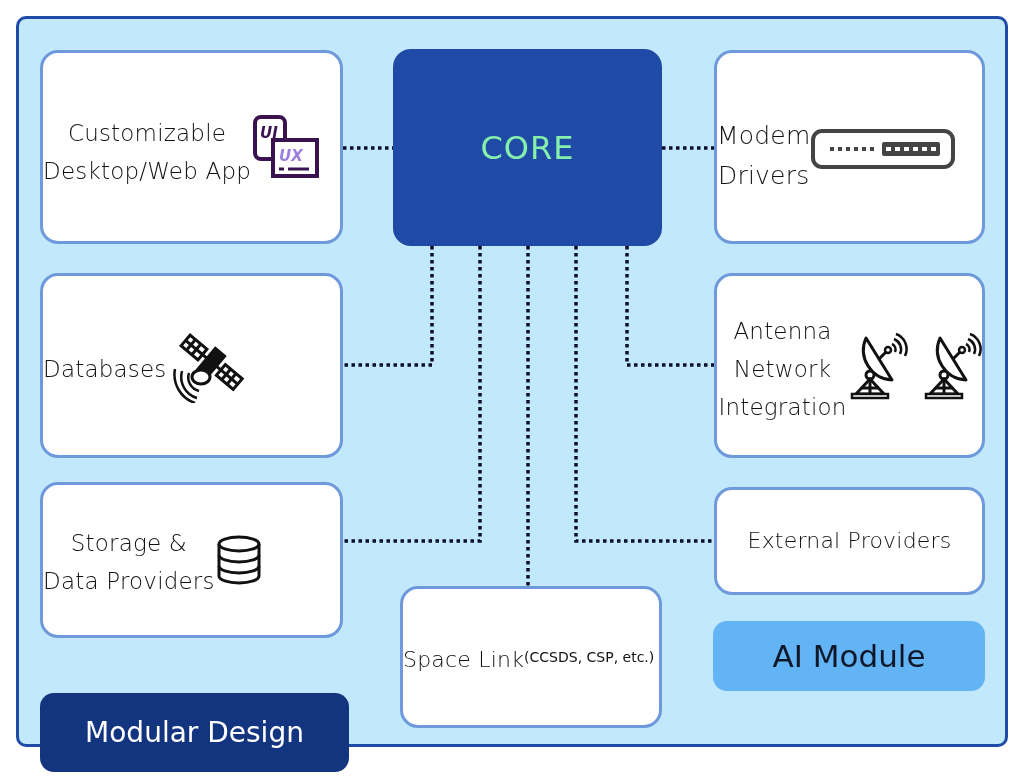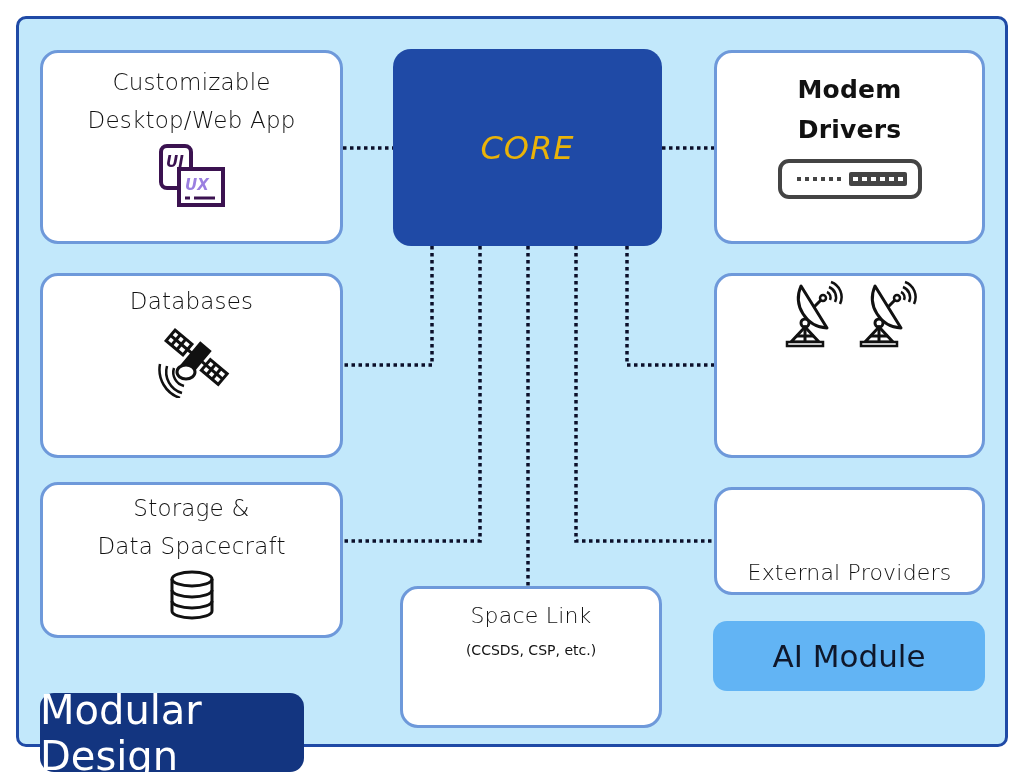--- a/index.html
+++ b/index.html
@@ -1,34 +1,34 @@
 <!DOCTYPE html>
 <html><head>
 <meta charset="utf-8">
 <style>
   html, body { margin: 0; padding: 0; background: #ffffff; }
   body { width: 1024px; height: 782px; position: relative; overflow: hidden;
          font-family: "DejaVu Sans", "Liberation Sans", sans-serif; }
   .frame { position: absolute; left: 16px; top: 16px; width: 992px; height: 731px;
            background: #c2e8fb; border: 3px solid #1f4aa6; border-radius: 10px; box-sizing: border-box; }
   .box { position: absolute; background: #ffffff; border: 3px solid #6e99da; border-radius: 18px;
-         box-sizing: border-box; display: flex; flex-direction: column; align-items: center;
+         box-sizing: border-box; display: flex; flex-direction: row; align-items: center;
          color: #111111; text-align: center; }
   .box .title { font-size: 23px; line-height: 38px; letter-spacing: 0.2px; font-weight: 300; margin-top: 8px; }
   .box .sub { font-size: 14px; line-height: 26px; }
   .icon { margin-top: 4px; font-style: italic; }
   .core { position: absolute; left: 393px; top: 49px; width: 269px; height: 197px; background: #1f4aa6;
           border-radius: 18px; display: flex; align-items: center; justify-content: center;
-          color: #eab308; font-size: 32px; letter-spacing: 1px; font-style: italic; }
+          color: #86efac; font-size: 32px; letter-spacing: 1px; }
   .ai { position: absolute; left: 713px; top: 621px; width: 272px; height: 70px; background: #62b4f4;
         border-radius: 14px; display: flex; align-items: center; justify-content: center;
         color: #0f172a; font-size: 31px; }
-  .badge { position: absolute; left: 40px; top: 693px; width: 264px; height: 79px; background: #133580;
+  .badge { position: absolute; left: 40px; top: 693px; width: 309px; height: 79px; background: #133580;
            border-radius: 14px; display: flex; align-items: center; justify-content: center;
-           color: #ffffff; font-size: 40px; }
+           color: #ffffff; font-size: 28px; }
   svg.connectors { position: absolute; left: 0; top: 0; }
   .conn { fill: none; stroke: #0b0f2a; stroke-width: 3.5; stroke-dasharray: 3.5 3.5; }
 </style>
 </head>
 <body>
 
 <div class="frame"></div>
 
 <svg class="connectors" width="1024" height="782">
   <path class="conn" d="M343 148 H393"></path>
@@ -80,21 +80,21 @@
       <path d="M22 44 A14 14 0 0 0 32 62" fill="none" stroke="#111" stroke-width="2.5"></path>
       <path d="M15 42 A22 22 0 0 0 30 69" fill="none" stroke="#111" stroke-width="2.5"></path>
       <path d="M8 40 A30 30 0 0 0 28 74" fill="none" stroke="#111" stroke-width="2.5"></path>
     </svg>
   </span>
 </div>
 
 <div class="box" style="left:40px; top:482px; width:303px; height:156px;">
   <div class="title" style="margin-top:4px;">
     <div>Storage &amp;</div>
-    <div>Data Spacecraft</div>
+    <div>Data Providers</div>
   </div>
   <span class="icon">
     <svg width="48" height="52" viewBox="0 0 48 52">
       <ellipse cx="24" cy="10" rx="20" ry="7" fill="none" stroke="#111" stroke-width="3"></ellipse>
       <path d="M4 10 V42 A20 7 0 0 0 44 42 V10" fill="none" stroke="#111" stroke-width="3"></path>
       <path d="M4 21 A20 7 0 0 0 44 21" fill="none" stroke="#111" stroke-width="3"></path>
       <path d="M4 32 A20 7 0 0 0 44 32" fill="none" stroke="#111" stroke-width="3"></path>
     </svg>
   </span>
 </div>
@@ -104,21 +104,21 @@
     <div>Space Link</div>
   </div>
   <div class="sub">(CCSDS, CSP, etc.)</div>
 </div>
 
 <div class="core">
   <span>CORE</span>
 </div>
 
 <div class="box" style="left:714px; top:50px; width:271px; height:194px;">
-  <div class="title" style="font-size:25px; line-height:40px; margin-top:17px;font-weight:bold;">
+  <div class="title" style="font-size:25px; line-height:40px; margin-top:17px;">
     <div>Modem</div>
     <div>Drivers</div>
   </div>
   <span class="icon" style="margin-top:8px;">
     <svg width="146" height="42" viewBox="0 0 146 42">
       <rect x="3" y="3" width="140" height="36" rx="9" fill="none" stroke="#444" stroke-width="4"></rect>
       <g fill="#444">
         <rect x="20" y="19" width="4" height="4"></rect>
           <rect x="28" y="19" width="4" height="4"></rect>
           <rect x="36" y="19" width="4" height="4"></rect>
@@ -133,20 +133,24 @@
           <rect x="94" y="19" width="5" height="4"></rect>
         <rect x="103" y="19" width="5" height="4"></rect>
           <rect x="112" y="19" width="5" height="4"></rect>
           <rect x="121" y="19" width="5" height="4"></rect>
       </g>
     </svg>
   </span>
 </div>
 
 <div class="box" style="left:714px; top:273px; width:271px; height:185px;">
+  <div class="title" style="margin-top:6px;">
+    <div>Antenna Network</div>
+    <div>Integration</div>
+  </div>
   <div class="icon" style="display:flex; gap:14px;">
     <span>
       <svg width="60" height="68" viewBox="0 0 60 68">
         <path d="M18 6 A30 30 0 0 0 44 48 Z" fill="#fff" stroke="#111" stroke-width="3" stroke-linejoin="round"></path>
         <line x1="31" y1="27" x2="38" y2="20" stroke="#111" stroke-width="3"></line>
         <circle cx="40" cy="18" r="3" fill="#fff" stroke="#111" stroke-width="2.5"></circle>
         <path d="M44 12 A6 6 0 0 1 47 20" fill="none" stroke="#111" stroke-width="2.5"></path>
         <path d="M46 7 A11 11 0 0 1 52 22" fill="none" stroke="#111" stroke-width="2.5"></path>
         <path d="M48 2 A16 16 0 0 1 57 24" fill="none" stroke="#111" stroke-width="2.5"></path>
         <circle cx="22" cy="43" r="4" fill="#fff" stroke="#111" stroke-width="3"></circle>
@@ -167,21 +171,21 @@
         <circle cx="22" cy="43" r="4" fill="#fff" stroke="#111" stroke-width="3"></circle>
         <path d="M22 47 L8 62 H36 Z" fill="none" stroke="#111" stroke-width="3"></path>
         <line x1="22" y1="47" x2="22" y2="62" stroke="#111" stroke-width="3"></line>
         <line x1="13" y1="56" x2="31" y2="56" stroke="#111" stroke-width="3"></line>
         <rect x="4" y="62" width="36" height="4" fill="#fff" stroke="#111" stroke-width="2.5"></rect>
       </svg>
     </span>
   </div>
 </div>
 
-<div class="box" style="left:714px; top:487px; width:271px; height:108px; justify-content:flex-end;">
+<div class="box" style="left:714px; top:487px; width:271px; height:108px; justify-content:center;">
   <div class="title" style="margin-top:0; font-size:22px;">
     <div>External Providers</div>
   </div>
 </div>
 
 <div class="ai">
   <span>AI Module</span>
 </div>
 
 <div class="badge">

